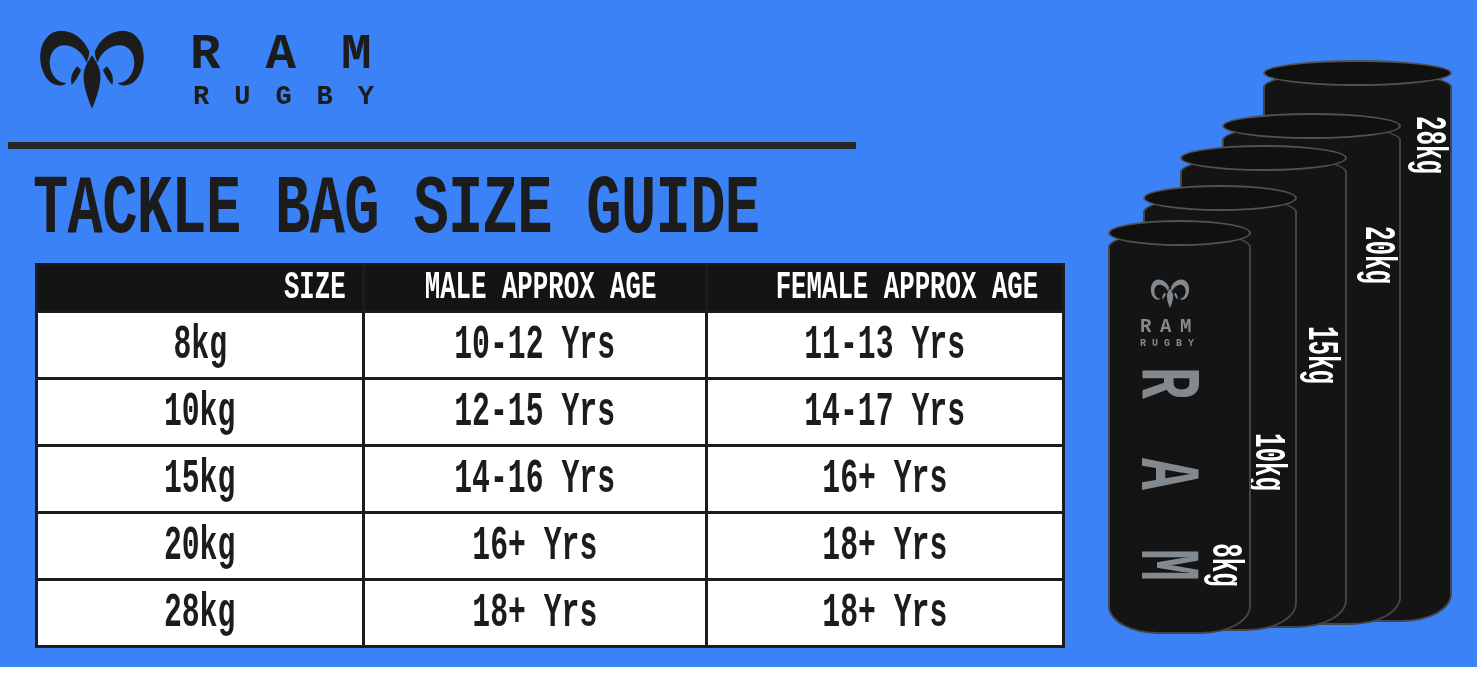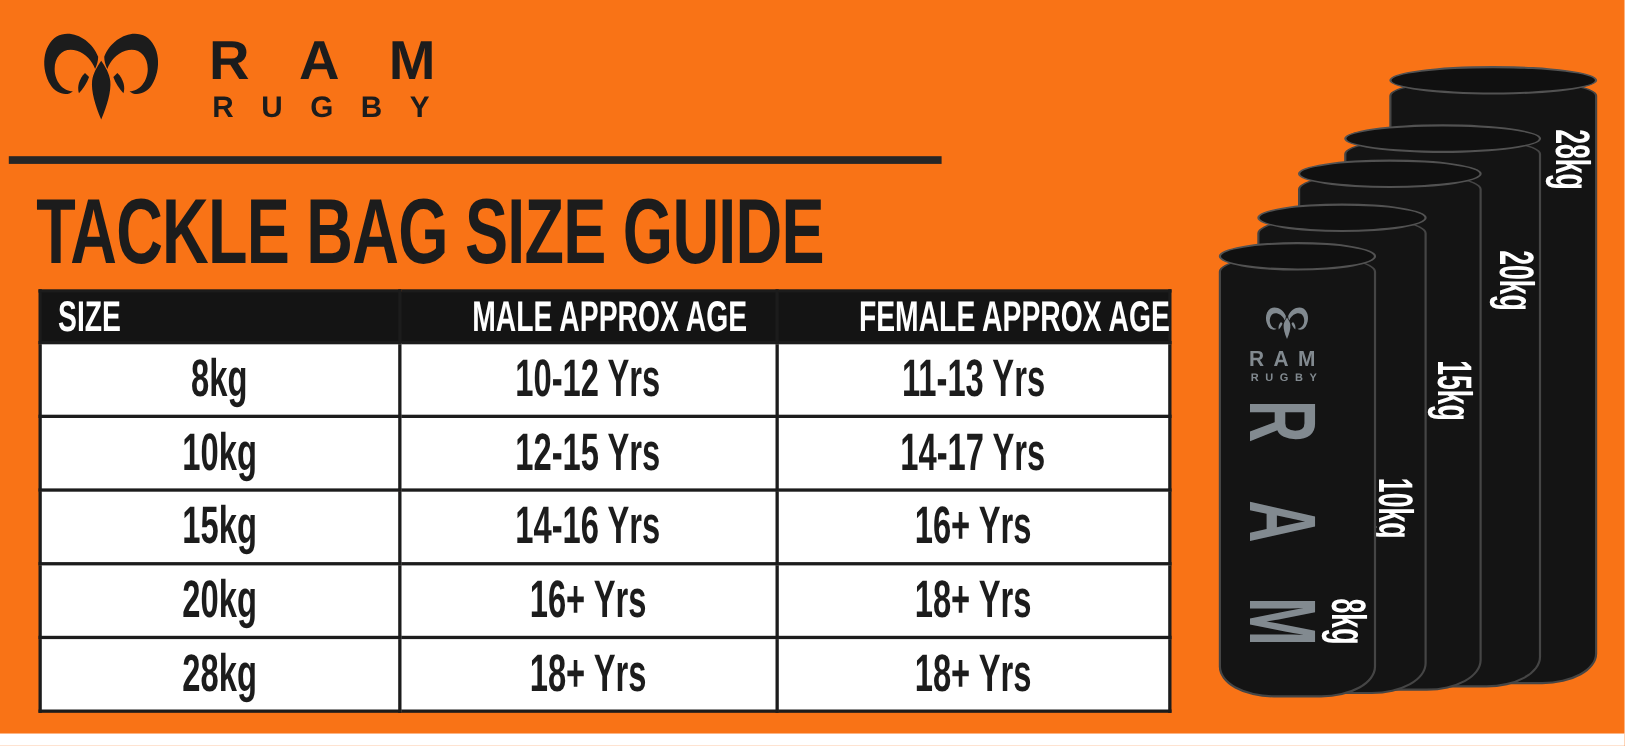--- a/index.html
+++ b/index.html
@@ -1,37 +1,37 @@
 <!DOCTYPE html>
 <html><head>
 <meta charset="utf-8">
 <style>
   html,body{margin:0;padding:0;background:#ffffff;}
   body{font-family:"Liberation Sans",sans-serif;}
-  #stage{position:relative;width:1477px;height:667px;background:#f97316;overflow:hidden;}
+  #stage{position:relative;width:1477px;height:667px;background:#3b82f6;overflow:hidden;font-family:Liberation Mono, monospace;}
 
   
   .ram-head-svg{position:absolute;left:33px;top:24px;width:118px;height:92px;color:#1c1c1c;}
   .brand-name{position:absolute;left:190px;top:30px;font-size:50px;font-weight:bold;
     letter-spacing:44px;color:#1c1c1c;line-height:1;transform:scaleX(1.02);transform-origin:left top;}
   .brand-sub{position:absolute;left:193px;top:84px;font-size:27px;font-weight:bold;
     letter-spacing:25px;color:#1c1c1c;line-height:1;}
 
   .rule{position:absolute;left:8px;top:142px;width:848px;height:7px;background:#262626;}
 
   .page-title{position:absolute;left:33px;top:168px;font-size:84px;font-weight:bold;
     color:#1c1c1c;line-height:1;white-space:nowrap;transform:scaleX(0.70);
     transform-origin:left top;letter-spacing:-1px;}
 
   
   .size-table{position:absolute;left:35px;top:263px;width:1030px;border-collapse:collapse;
     table-layout:fixed;}
   .size-table col.c1{width:31.8%;} .size-table col.c2{width:33.4%;} .size-table col.c3{width:34.8%;}
   .size-table th{background:#141414;color:#ffffff;height:44px;border:3px solid #1c1c1c;
-    text-align:left;vertical-align:middle;padding:0;}
+    text-align:right;vertical-align:middle;padding:0;}
   .size-table td{height:64px;border:3px solid #1c1c1c;text-align:center;vertical-align:middle;
     color:#1c1c1c;padding:0;background:#ffffff;}
   .cxh{display:inline-block;transform:scaleX(0.66);white-space:nowrap;
     font-size:39px;font-weight:bold;line-height:1;}
   .cx{display:inline-block;transform:scaleX(0.62);white-space:nowrap;
     font-size:48px;font-weight:bold;line-height:1;}
 
   
   .bag{position:absolute;background:#141414;border:2px solid #454545;
     border-bottom-left-radius:50px 28px;border-bottom-right-radius:50px 28px;

